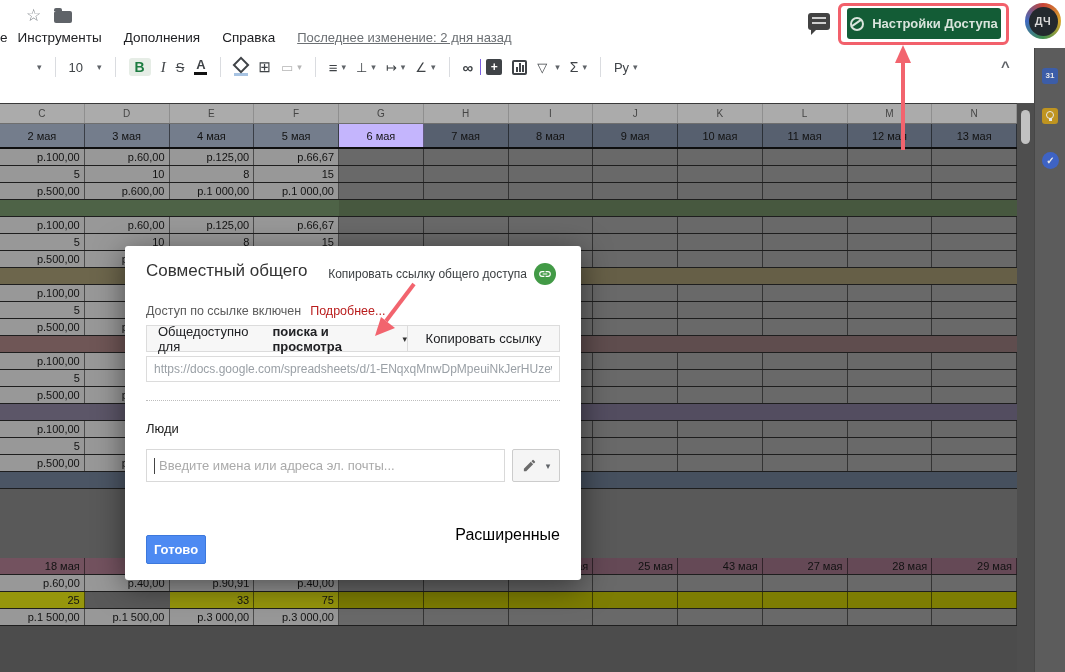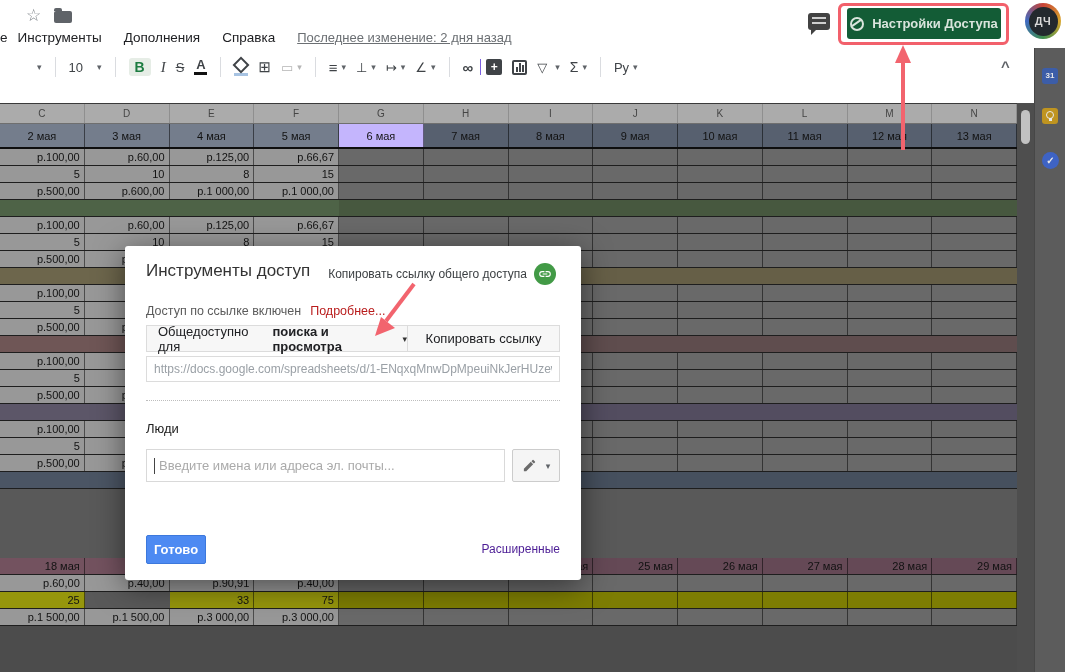--- a/index.html
+++ b/index.html
@@ -99,21 +99,21 @@
   .people-lb{position:absolute;left:21px;top:175px;font-size:13px;color:#212121;}
   .people-box{position:absolute;left:21px;top:203px;width:359px;height:33px;border:1px solid #d9d9d9;box-sizing:border-box;
               display:flex;align-items:center;}
   .caret-line{width:1px;height:16px;background:#444;margin-left:7px;}
   .people-box input{flex:1;border:none;outline:none;font-family:"Liberation Sans",sans-serif;font-size:13px;color:#333;padding:0 4px;}
   .people-box input::placeholder{color:#aaa;}
   .pencil-btn{position:absolute;left:387px;top:203px;width:48px;height:33px;background:#f5f5f5;border:1px solid #ccc;border-radius:2px;
               box-sizing:border-box;display:flex;align-items:center;justify-content:center;gap:5px;cursor:pointer;}
   .done-btn{position:absolute;left:21px;top:289px;width:58px;height:27px;background:#4d8af2;border:1px solid #3c78dc;border-radius:2px;
             color:#fff;font-size:13px;font-weight:bold;display:flex;align-items:center;justify-content:center;cursor:pointer;}
-  .advanced{position:absolute;right:21px;top:296px;font-size:12px;color:#4c1d95;cursor:pointer;}
+  .advanced{position:absolute;right:21px;top:280px;font-size:16px;color:#000000;cursor:pointer;}
 
   .annot{position:absolute;left:0;top:0;z-index:50;pointer-events:none;}
 </style>
 </head>
 <body>
 
 <div class="screen">
 
   <div class="grid">
     <div>
@@ -432,21 +432,21 @@
     <div>
         <div class="g-row date2">
           <div class="g-cell" style="background: rgb(115, 82, 95);">18 мая</div>
           <div class="g-cell" style="background: rgb(115, 82, 95);">19 мая</div>
           <div class="g-cell" style="background: rgb(115, 82, 95);">20 мая</div>
           <div class="g-cell" style="background: rgb(115, 82, 95);">21 мая</div>
           <div class="g-cell" style="background: rgb(101, 73, 86);">22 мая</div>
           <div class="g-cell" style="background: rgb(101, 73, 86);">23 мая</div>
           <div class="g-cell" style="background: rgb(101, 73, 86);">24 мая</div>
           <div class="g-cell" style="background: rgb(101, 73, 86);">25 мая</div>
-          <div class="g-cell" style="background: rgb(101, 73, 86);">26 мая</div>
+          <div class="g-cell" style="background: rgb(101, 73, 86);">43 мая</div>
           <div class="g-cell" style="background: rgb(101, 73, 86);">27 мая</div>
           <div class="g-cell" style="background: rgb(101, 73, 86);">28 мая</div>
           <div class="g-cell" style="background: rgb(101, 73, 86);">29 мая</div>
         </div>
         <div class="g-row value">
           <div class="g-cell" style="background: rgb(152, 152, 152);">р.60,00</div>
           <div class="g-cell" style="background: rgb(152, 152, 152);">р.40,00</div>
           <div class="g-cell" style="background: rgb(152, 152, 152);">р.90,91</div>
           <div class="g-cell" style="background: rgb(152, 152, 152);">р.40,00</div>
           <div class="g-cell" style="background: rgb(105, 105, 105);"></div>
@@ -583,21 +583,21 @@
       </span>
     <span class="tsep"></span>
     <span class="tbtn">
         <span>Py</span>
         <span class="caret">▾</span>
       </span>
   </div>
   <span class="collapse">^</span>
 
   <div class="dialog">
-    <div class="dlg-title">Инструменты доступ</div>
+    <div class="dlg-title">Совместный общего</div>
     <div class="copy-share">Копировать ссылку общего доступа</div>
     <div class="link-circle">
       <svg width="14" height="14" viewBox="0 0 24 24">
           <path fill="#fff" d="M3.9 12a3.1 3.1 0 0 1 3.1-3.1h4V7H7a5 5 0 0 0 0 10h4v-1.9H7A3.1 3.1 0 0 1 3.9 12zm4.1 1h8v-2H8v2zm9-6h-4v1.9h4a3.1 3.1 0 0 1 0 6.2h-4V17h4a5 5 0 0 0 0-10z"></path>
         </svg>
     </div>
     <div class="status-row">
       <span>Доступ по ссылке включен</span>
       <span class="more-link">Подробнее...</span>
     </div>

